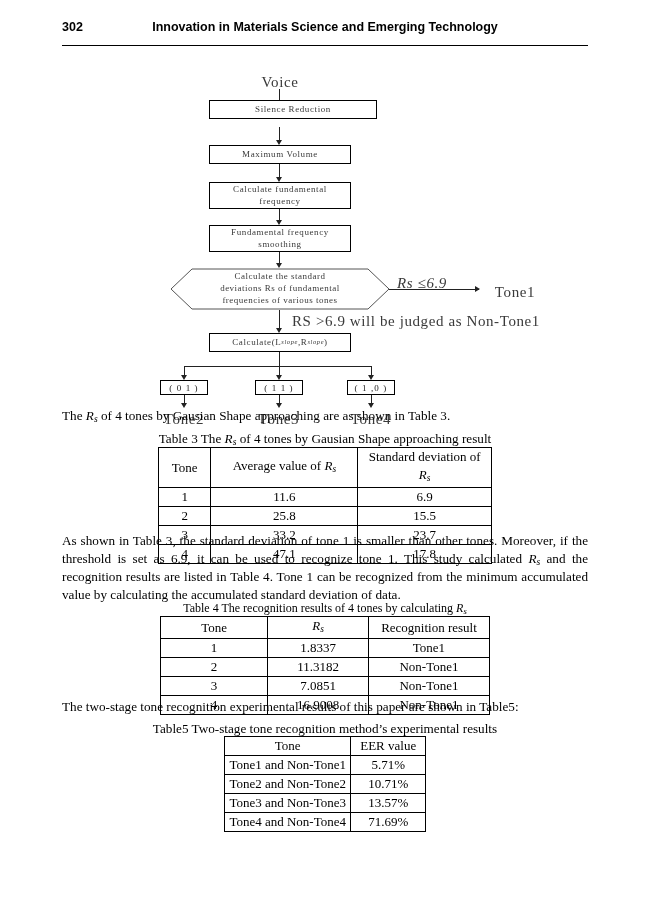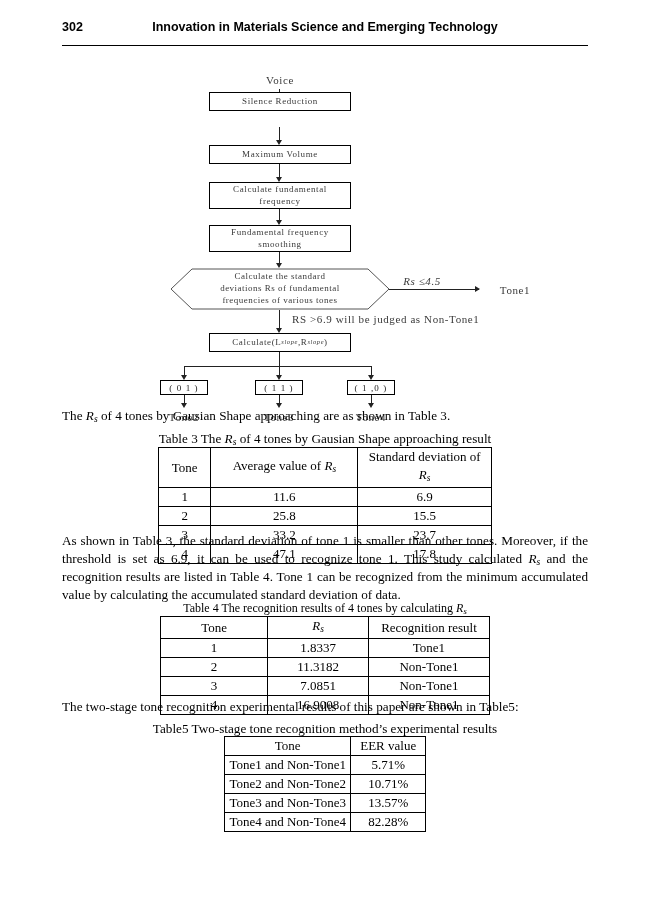--- a/index.html
+++ b/index.html
@@ -73,21 +73,21 @@
     color: #3a3a3a;
     text-align: center;
     letter-spacing: 0.6px;
     display: flex;
     align-items: center;
     justify-content: center;
     line-height: 1.25;
   }
   .flabel {
     position: absolute;
-    font-size: 11px;
+    font-size: 15px;
     color: #3a3a3a;
     letter-spacing: 0.6px;
     text-align: center;
     white-space: nowrap;
   }
   .fline {
     position: absolute;
     background: #222;
   }
   .vline { width: 1px; }
@@ -188,21 +188,21 @@
     <span class="title">Innovation in Materials Science and Emerging Technology</span>
   </div>
   <div class="runrule"></div>
 
   <div class="flow">
 
     <div class="flabel" style="left:255px; top:12px; width:50px;">Voice</div>
     <div class="fline vline" style="left:279px; top:27px; height:17px;"></div>
     <div class="arrowdown" style="left:276px; top:41px;"></div>
 
-    <div class="fnode" style="left:209px; top:30px; width:142px; height:19px;">Silence Reduction</div>
+    <div class="fnode" style="left:209px; top:38px; width:168px; height:19px;">Silence Reduction</div>
     <div class="fline vline" style="left:279px; top:65px; height:16px;"></div>
     <div class="arrowdown" style="left:276px; top:78px;"></div>
 
     <div class="fnode" style="left:209px; top:83px; width:142px; height:19px;">Maximum Volume</div>
     <div class="fline vline" style="left:279px; top:102px; height:16px;"></div>
     <div class="arrowdown" style="left:276px; top:115px;"></div>
 
     <div class="fnode" style="left:209px; top:120px; width:142px; height:27px; white-space:pre-line;">Calculate fundamental
 frequency</div>
     <div class="fline vline" style="left:279px; top:147px; height:14px;"></div>
@@ -221,21 +221,21 @@
         <div>
           <div>Calculate the standard</div>
           <div>deviations Rs of fundamental</div>
           <div>frequencies of various tones</div>
         </div>
       </div>
     </div>
 
     <div class="fline hline" style="left:389px; top:227px; width:90px;"></div>
     <div class="arrowright" style="left:475px; top:224px;"></div>
-    <div class="flabel" style="left:382px; top:213px; width:80px; font-style:italic;">Rs  ≤4.5</div>
+    <div class="flabel" style="left:382px; top:213px; width:80px; font-style:italic;">Rs  ≤6.9</div>
     <div class="flabel" style="left:490px; top:222px; width:50px;">Tone1</div>
 
     <div class="fline vline" style="left:279px; top:248px; height:21px;"></div>
     <div class="arrowdown" style="left:276px; top:266px;"></div>
     <div class="flabel" style="left:292px; top:251px; width:280px; text-align:left;">RS  &gt;6.9 will be judged as Non-Tone1</div>
 
     <div class="fnode" style="left:209px; top:227px; width:142px; height:19px; opacity:0;"></div>
     <div class="fnode" style="left:209px; top:271px; width:142px; height:19px;">
       <span>Calculate(L</span>
         <span class="sub">slope</span>
@@ -375,18 +375,18 @@
       <tr>
         <td>Tone2 and Non-Tone2</td>
         <td>10.71%</td>
       </tr>
       <tr>
         <td>Tone3 and Non-Tone3</td>
         <td>13.57%</td>
       </tr>
       <tr>
         <td>Tone4 and Non-Tone4</td>
-        <td>82.28%</td>
+        <td>71.69%</td>
       </tr>
     </tbody>
   </table>
 
 </div>
 
 </body></html>

